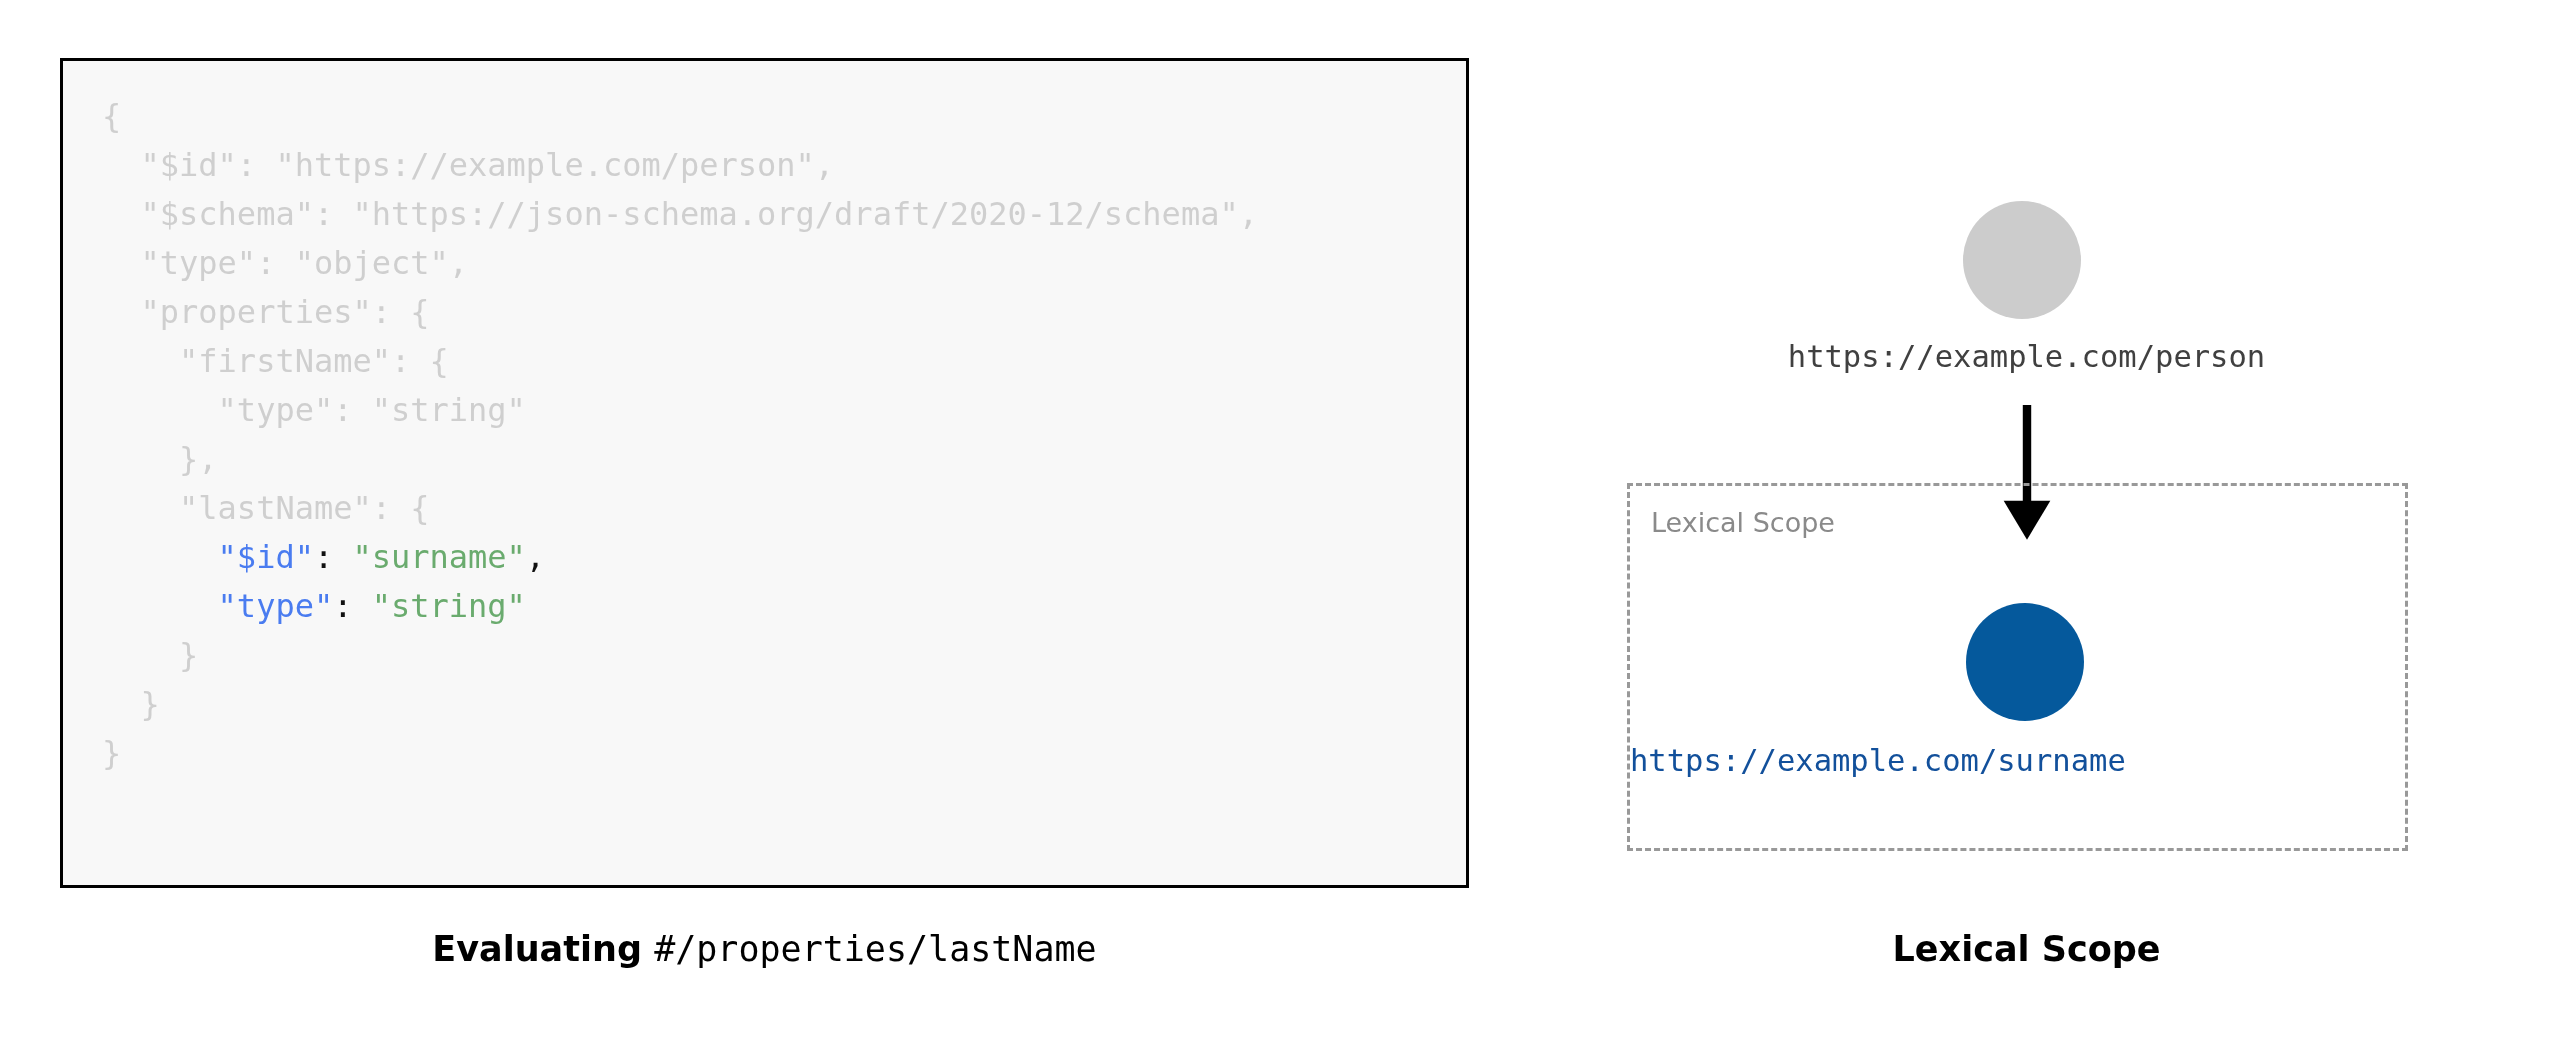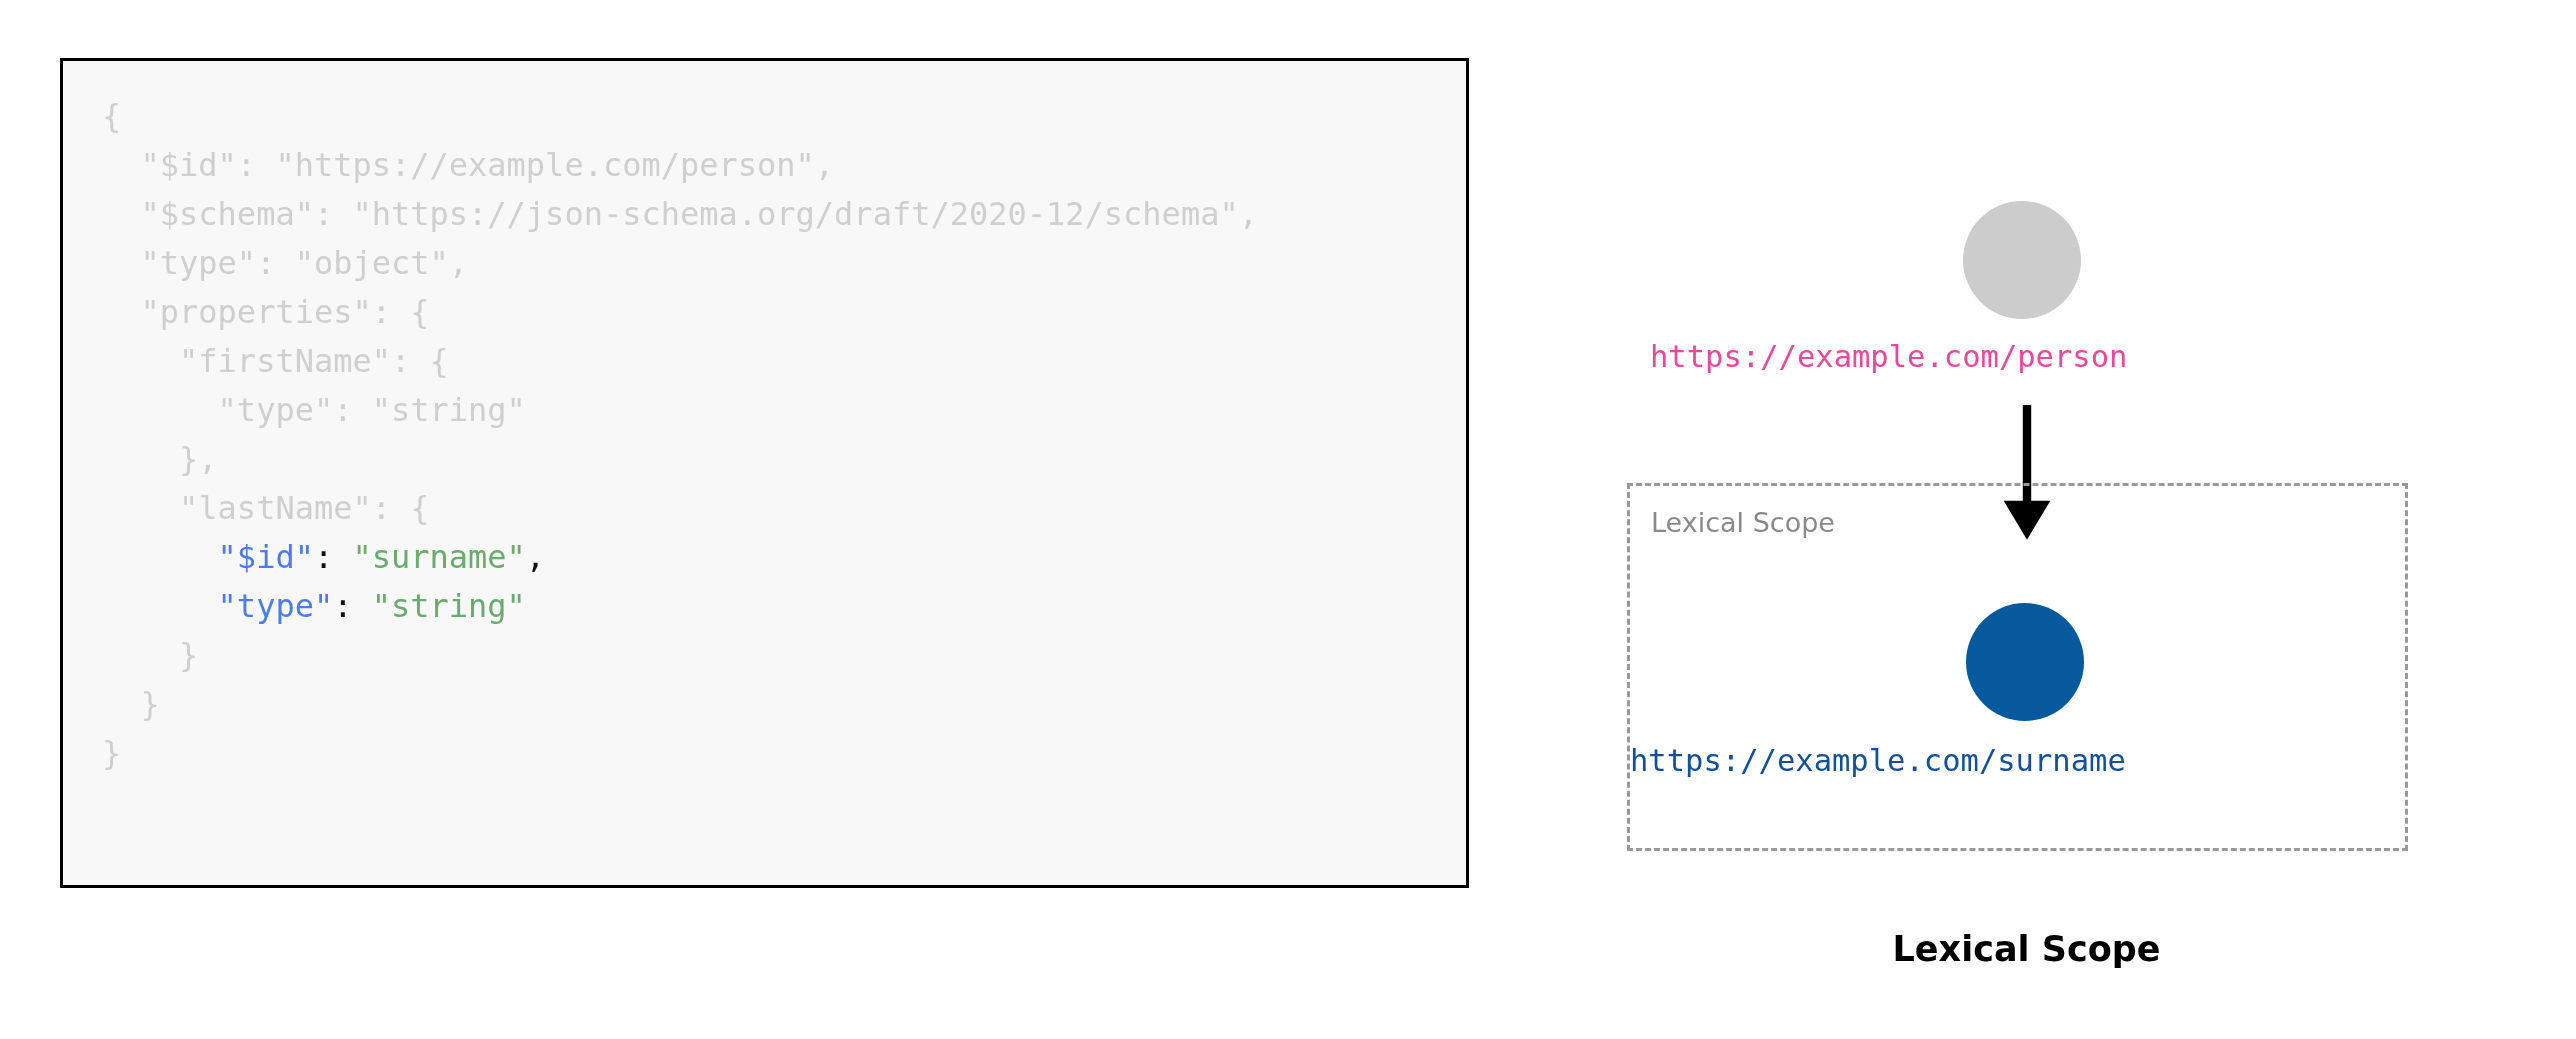--- a/index.html
+++ b/index.html
@@ -97,23 +97,24 @@
     width: 118px;
     height: 118px;
     border-radius: 50%;
     background: #cccccc;
   }
   #node-person-label {
     position: absolute;
     left: 65px;
     top: 281px;
     width: 753px;
+    text-align: center;
     font-family: "DejaVu Sans Mono", monospace;
     font-size: 30.5px;
-    color: #ec4899;
+    color: #404040;
     white-space: nowrap;
   }
 
   
   #scope-arrow {
     position: absolute;
     left: 390px;
     top: 347px;
     width: 104px;
     height: 136px;
@@ -179,20 +180,23 @@
 <body>
 
 <div id="figure">
 
   <div id="left-panel">
     <div id="code-box">
       <div id="code-listing"><span class="code-line"><span class="tok-dim"></span><span class="tok-dim">{</span></span><span class="code-line"><span class="tok-dim">  </span><span class="tok-dim">"$id": "https://example.com/person",</span></span><span class="code-line"><span class="tok-dim">  </span><span class="tok-dim">"$schema": "https://json-schema.org/draft/2020-12/schema",</span></span><span class="code-line"><span class="tok-dim">  </span><span class="tok-dim">"type": "object",</span></span><span class="code-line"><span class="tok-dim">  </span><span class="tok-dim">"properties": {</span></span><span class="code-line"><span class="tok-dim">    </span><span class="tok-dim">"firstName": {</span></span><span class="code-line"><span class="tok-dim">      </span><span class="tok-dim">"type": "string"</span></span><span class="code-line"><span class="tok-dim">    </span><span class="tok-dim">},</span></span><span class="code-line"><span class="tok-dim">    </span><span class="tok-dim">"lastName": {</span></span><span class="code-line"><span class="tok-dim">      </span><span class="tok-key">"$id"</span><span class="tok-punc">: </span><span class="tok-str">"surname"</span><span class="tok-punc">,</span></span><span class="code-line"><span class="tok-dim">      </span><span class="tok-key">"type"</span><span class="tok-punc">: </span><span class="tok-str">"string"</span></span><span class="code-line"><span class="tok-dim">    </span><span class="tok-dim">}</span></span><span class="code-line"><span class="tok-dim">  </span><span class="tok-dim">}</span></span><span class="code-line"><span class="tok-dim"></span><span class="tok-dim">}</span></span></div>
     </div>
   </div>
 
+  <div id="left-caption">
+    <span class="cap-bold">Evaluating </span><span class="cap-mono">#/properties/lastName</span>
+  </div>
 
   <div id="right-panel">
 
     <div id="node-person-circle"></div>
 
     <div id="node-person-label">https://example.com/person</div>
 
     <svg id="scope-arrow" viewBox="0 0 160 210" width="104" height="136">
       <line x1="80" y1="0" x2="80" y2="170" stroke="#000000" stroke-width="13"></line>
       <polygon points="80,208 44,148 116,148" fill="#000000"></polygon>

